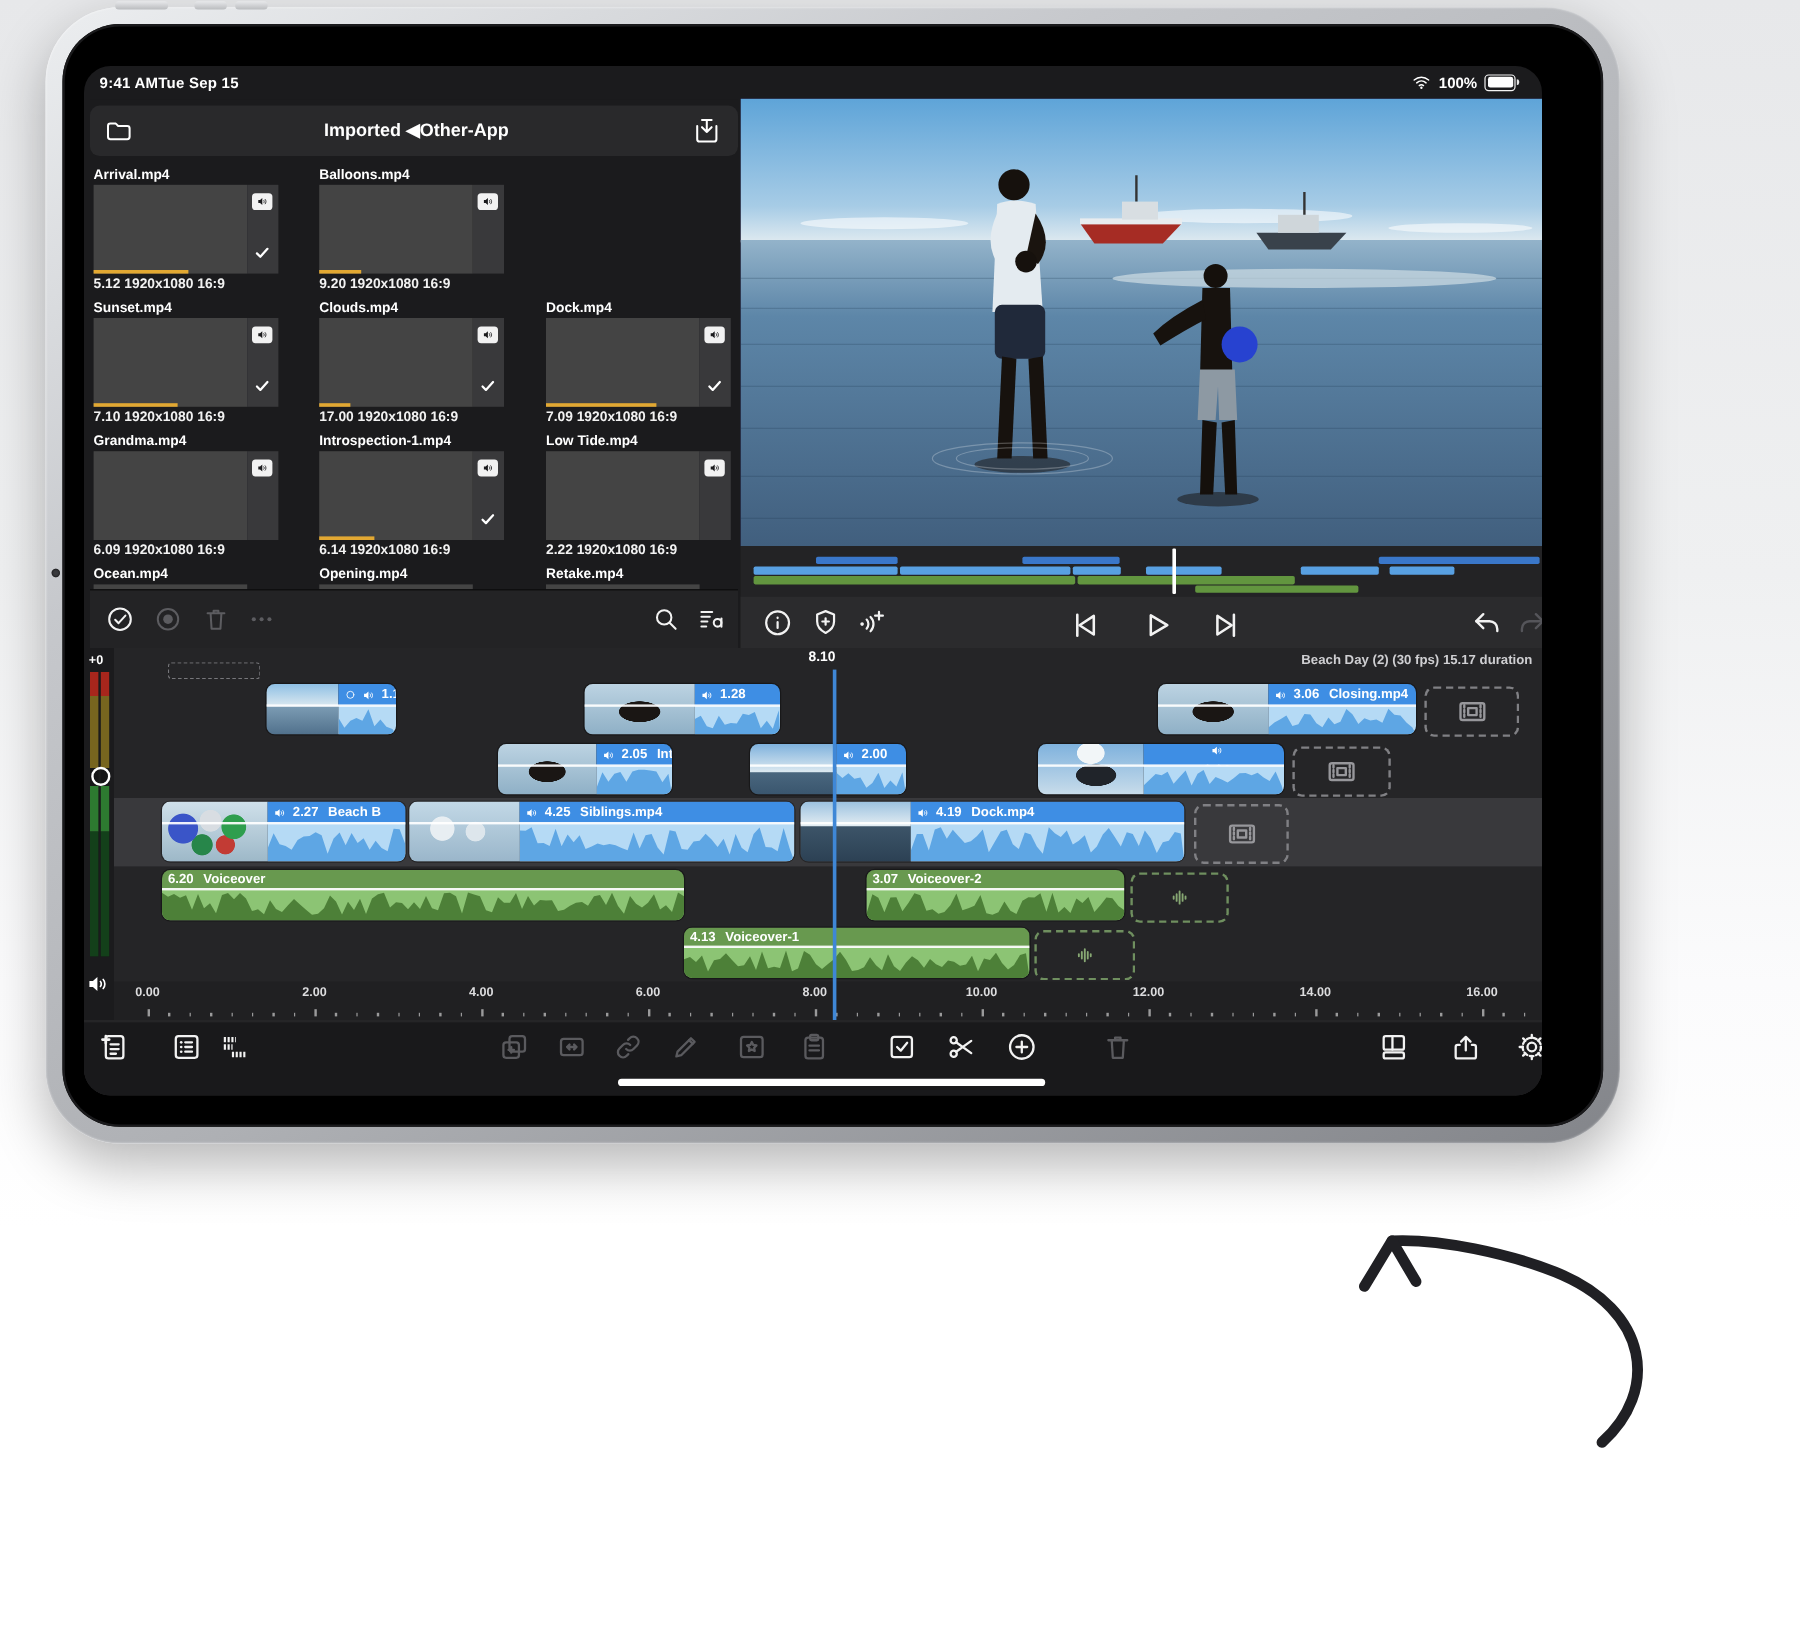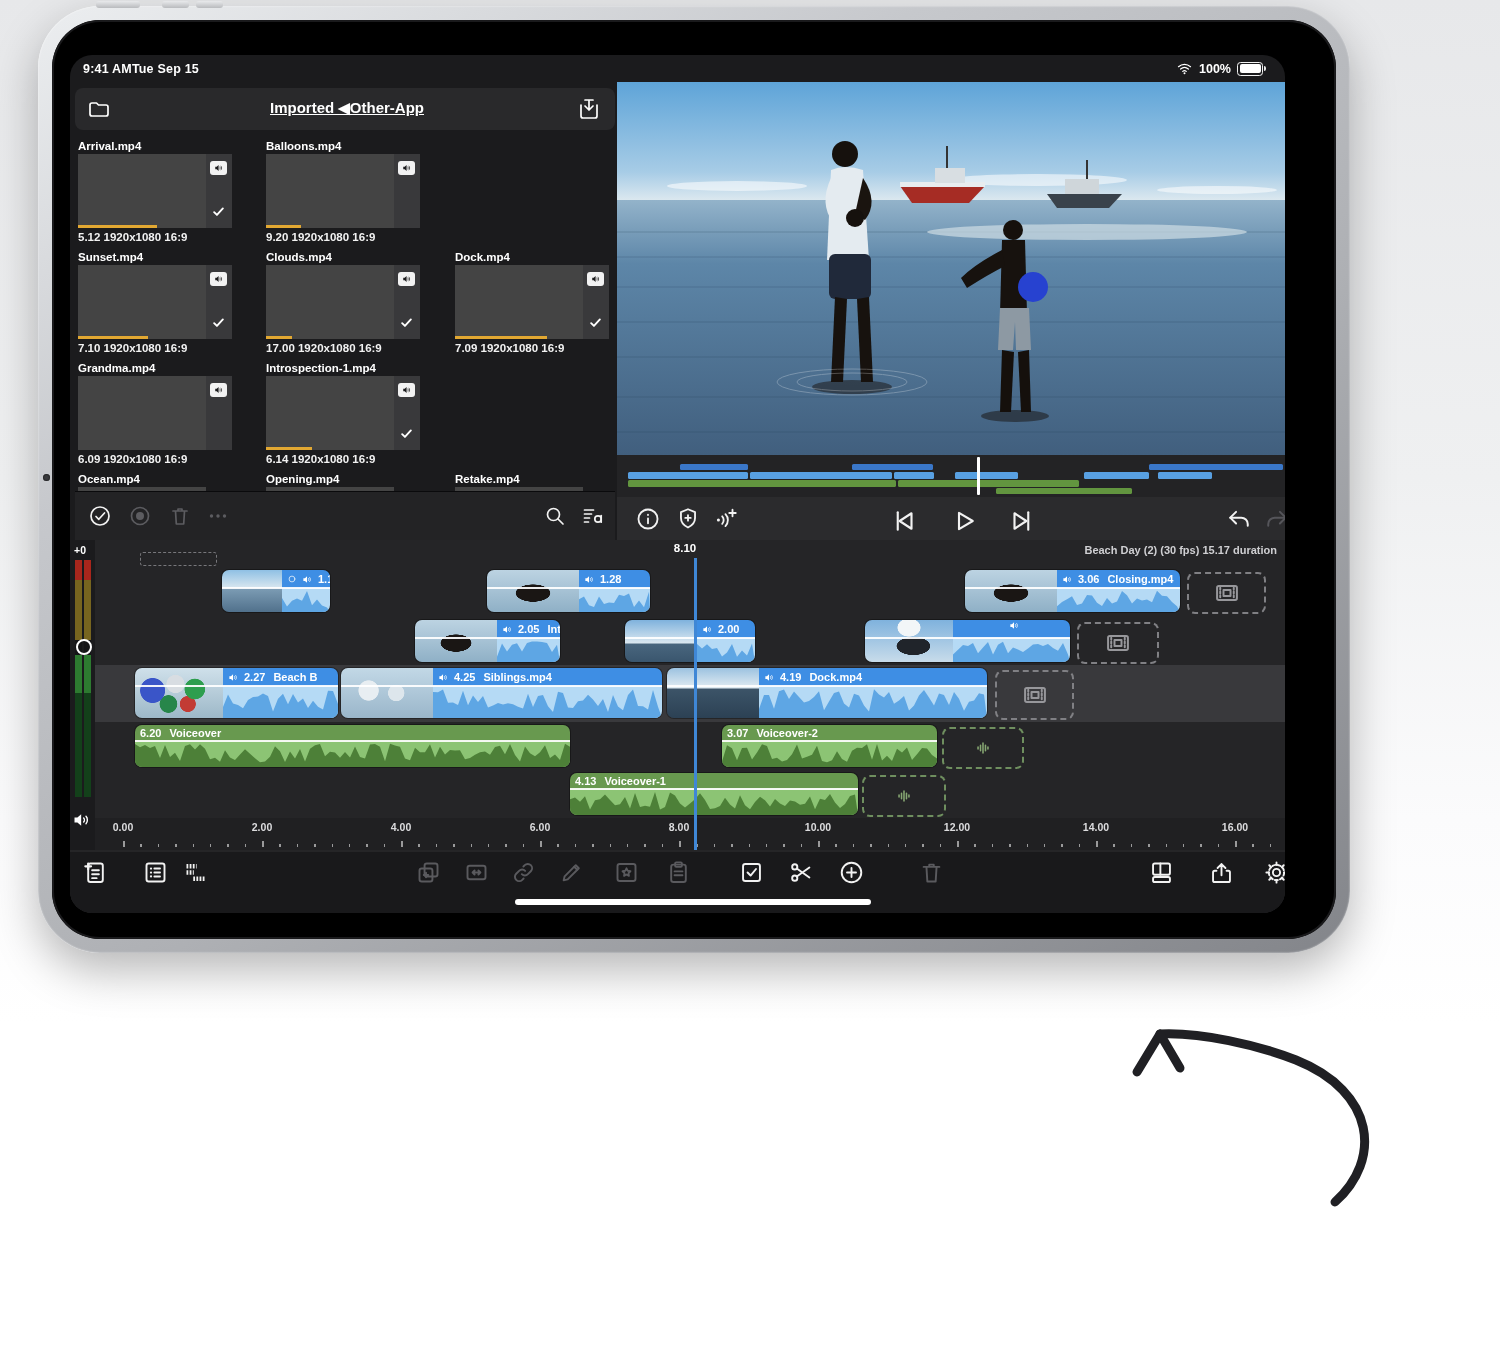--- a/index.html
+++ b/index.html
@@ -19,21 +19,21 @@
   .statusbar{position:absolute;left:0;top:0;width:100%;height:27px;}
   .sb-left{position:absolute;left:13px;top:7px;font-size:12.5px;font-weight:bold;color:#fff;letter-spacing:.2px;}
   .sb-left .date{margin-left:0;}
   .sb-right{position:absolute;right:22px;top:5px;display:flex;align-items:center;gap:6px;font-size:12.5px;font-weight:bold;}
   .batt{width:24px;height:12px;border:1.5px solid rgba(255,255,255,.95);border-radius:3.5px;position:relative;}
   .batt .fill{position:absolute;inset:1.5px;background:#fff;border-radius:2px;}
   .batt .nub{position:absolute;right:-4px;top:3px;width:2.5px;height:5px;background:rgba(255,255,255,.9);border-radius:0 2px 2px 0;}
   
   .media-panel{position:absolute;left:5px;top:28px;width:540px;height:457px;background:#1b1b1d;}
   .media-header{position:absolute;left:0;top:5px;width:100%;height:42px;background:#29292b;border-radius:8px;}
-  .media-title{position:absolute;left:4px;right:0;top:11px;text-align:center;font-size:15px;font-weight:bold;color:#fff;text-decoration:underline;}
+  .media-title{position:absolute;left:4px;right:0;top:11px;text-align:center;font-size:15px;font-weight:bold;color:#fff;}
   .mh-icon{position:absolute;top:9px;color:#fff;}
   .media-grid{position:absolute;left:0;top:47px;right:0;bottom:48px;overflow:hidden;}
   .tile{position:absolute;width:158px;}
   .tile .tname{font-size:11.5px;font-weight:bold;color:#fff;height:13px;line-height:13px;white-space:nowrap;overflow:hidden;}
   .tile .trow{position:relative;margin-top:1px;height:74px;}
   .tile .thumb{position:absolute;left:0;top:0;width:128px;height:74px;background:#444;}
   .tile .strip{position:absolute;left:128px;top:0;width:26px;height:74px;background:#39393b;}
   .tile .sbadge{position:absolute;left:4px;top:7px;width:17px;height:14px;background:#f2f2f2;border-radius:3px;display:flex;align-items:center;justify-content:center;color:#1b1b1d;}
   .tile .chk{position:absolute;left:5px;bottom:5px;color:#fff;}
   .tile .used{position:absolute;left:0;bottom:0;height:3.5px;background:#e2a832;}
@@ -275,20 +275,36 @@
                       <path d="M14 9.5c1.2 1.2 1.2 3.8 0 5"></path>
                       <path d="M16.8 7.5c2.2 2.2 2.2 6.8 0 9"></path>
                     </svg></span>
                 </div>
                 <div class="chk"><span class="icn" style="color: rgb(255, 255, 255);"><svg viewBox="0 0 24 24" width="15" height="15" fill="none" stroke="currentColor" stroke-width="1.7" stroke-linecap="round" stroke-linejoin="round">
                       <path d="M5 13l4.5 4.5L19 7" stroke-width="3"></path>
                     </svg></span></div>
               </div>
             </div>
             <div class="tmeta">6.14  1920x1080  16:9</div>
+          </div>
+          <div class="tile" style="left: 380px; top: 232px;">
+            <div class="tname">Low Tide.mp4</div>
+            <div class="trow">
+              <div class="thumb art-lowtide"></div>
+              <div class="strip">
+                <div class="sbadge">
+                  <span class="icn" style="color: rgb(27, 27, 29);"><svg viewBox="0 0 24 24" width="10" height="10" fill="none" stroke="currentColor" stroke-width="1.7" stroke-linecap="round" stroke-linejoin="round">
+                      <path d="M3 9v6h3.5L11 19V5L6.5 9H3z" fill="currentColor" stroke="none"></path>
+                      <path d="M14 9.5c1.2 1.2 1.2 3.8 0 5"></path>
+                      <path d="M16.8 7.5c2.2 2.2 2.2 6.8 0 9"></path>
+                    </svg></span>
+                </div>
+              </div>
+            </div>
+            <div class="tmeta">2.22  1920x1080  16:9</div>
           </div>
           <div class="tile" style="left: 3px; top: 343px;">
             <div class="tname">Ocean.mp4</div>
             <div class="trow">
               <div class="thumb art-sea"></div>
             </div>
           </div>
           <div class="tile" style="left: 191px; top: 343px;">
             <div class="tname">Opening.mp4</div>
             <div class="trow">

